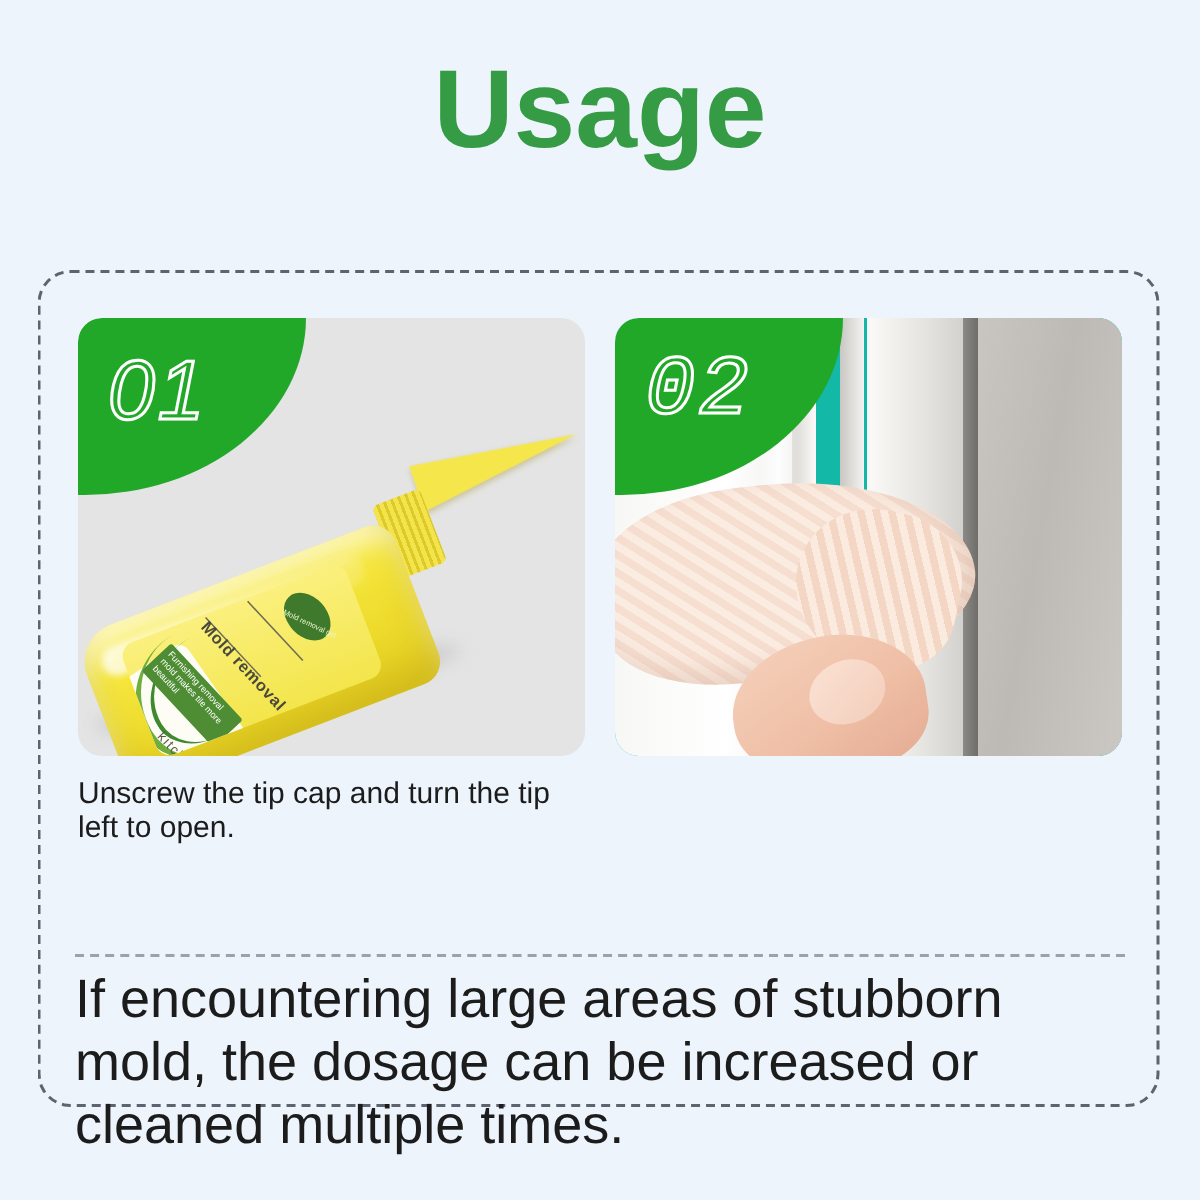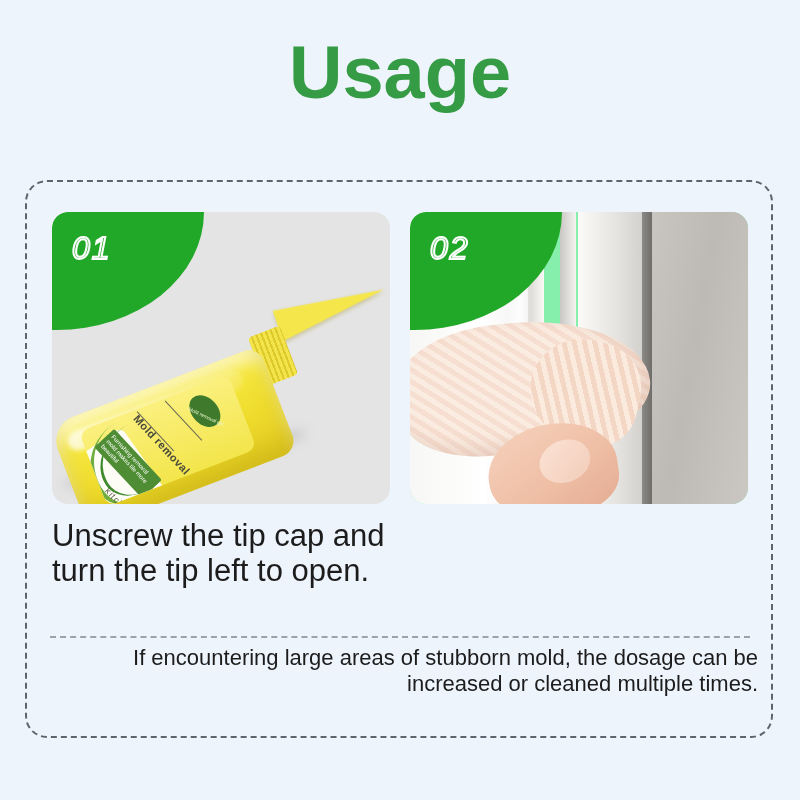--- a/index.html
+++ b/index.html
@@ -63,73 +63,72 @@
     position: relative;
     width: 338px;
     height: 292px;
     border-radius: 16px;
     overflow: hidden;
   }
 
   
   .photo-1 { background: #e4e4e4; }
   
-  .photo-2 { background: #86efac; }
+  .photo-2 { background: #14b8a6; font-family: Liberation Mono, monospace; }
 
   
   .badge {
     position: absolute;
     left: 0;
     top: 0;
     width: 152px;
     height: 118px;
     background: #22a828;
     border-top-left-radius: 16px;
     border-bottom-right-radius: 150px 120px;
     z-index: 5;
   }
   .badge-num {
     position: absolute;
     left: 20px;
     top: 20px;
-    font-size: 32px;
+    font-size: 56px;
     font-style: italic;
     font-weight: 400;
     color: transparent;
     -webkit-text-stroke: 2px #ffffff;
     letter-spacing: 2px;
     line-height: 1;
   }
 
   
   .caption {
     margin-top: 14px;
-    font-size: 31px;
+    font-size: 20px;
     line-height: 1.13;
     color: #1c1c1c;
     width: 340px;
   }
 
   
   .separator {
     position: absolute;
     left: 50px;
     top: 636px;
     width: 700px;
     border-top: 2px dashed #9aa3ad;
   }
   .footnote {
     position: absolute;
     left: 50px;
     top: 645px;
     width: 708px;
-    font-size: 22px;
+    font-size: 36px;
     line-height: 1.17;
     color: #1c1c1c;
-    text-align: right;
   }
 
   
   .bottle-wrap {
     position: absolute;
     left: 8px;
     top: 96px;
     width: 330px;
     height: 190px;
   }

